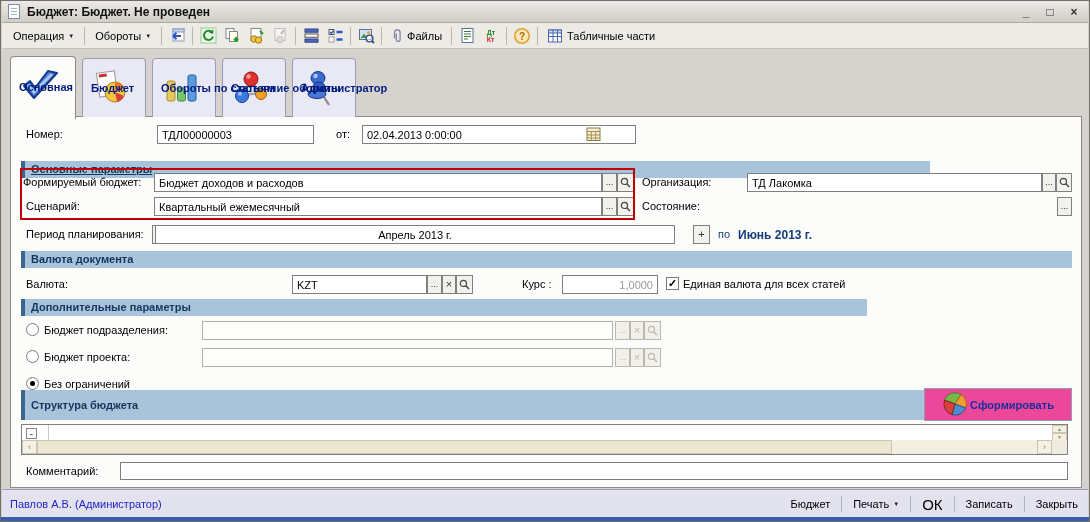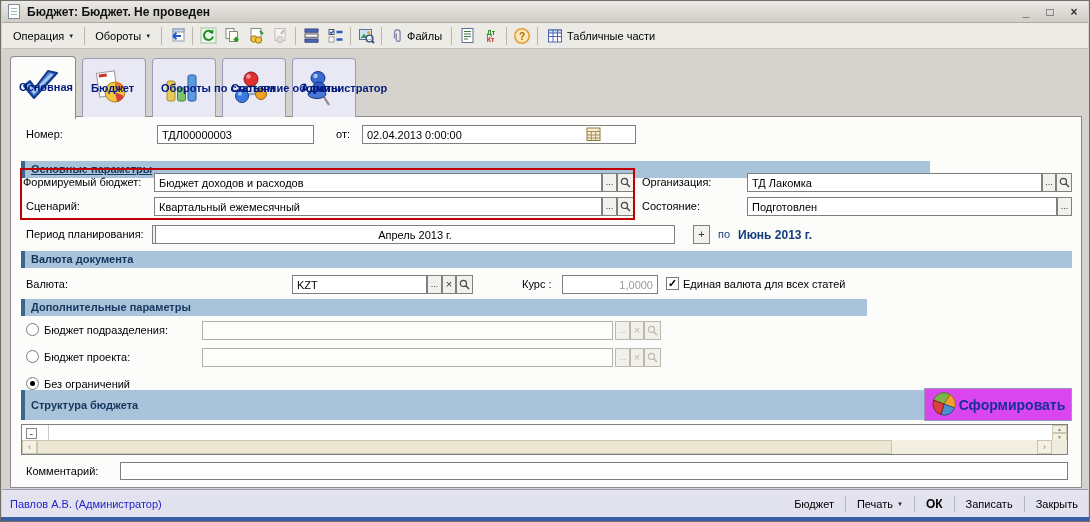--- a/index.html
+++ b/index.html
@@ -50,21 +50,21 @@
     font-weight:bold; font-size:11px; line-height:17px; padding-left:6px; }
   .hl { position:absolute; border:2px solid #c00000; pointer-events:none; z-index:2; }
   .radio { position:absolute; width:13px; height:13px; border:1px solid #7a7a7a; border-radius:50%; background:#fff; }
   .radio.sel::after { content:""; position:absolute; left:3px; top:3px; width:5px; height:5px; border-radius:50%; background:#000; }
   .cb { position:absolute; width:13px; height:13px; border:1px solid #7a7a7a; background:#fff; font-size:11px;
     line-height:11px; text-align:center; font-weight:bold; color:#000; }
   .bold-date { font-weight:bold; color:#123d7a; }
   .po { color:#123d7a; }
 
   .genbtn { position:absolute; display:flex; align-items:center; justify-content:center; gap:1px;
-    background:#d946ef; border:1px solid #9a9ab5; font-size:14px; font-weight:bold; color:#1a2d9e; }
+    background:#ec4899; border:1px solid #9a9ab5; font-size:11px; font-weight:bold; color:#1a2d9e; }
 
   
   .tree { position:absolute; border:1px solid #808080; background:#fff; }
   .expander { position:absolute; left:4px; top:3px; width:11px; height:11px; border:1px solid #848484; background:#fff;
     font-size:10px; line-height:9px; text-align:center; color:#333; }
   .tree-vline { position:absolute; left:26px; top:0; width:1px; height:15px; background:#c9c9c9; }
   .vstrip { position:absolute; right:0; top:0; width:15px; height:15px; }
   .sc-btn { background:#f4f1e3; border:1px solid #cbc6b0; color:#8a8876; display:flex; align-items:center; justify-content:center; }
   .vstrip .sc-btn { width:15px; height:8px; font-size:5px; }
   .hscroll { position:absolute; left:0; bottom:0; right:15px; height:14px; background:#f2efe1; display:flex; }
@@ -72,21 +72,21 @@
   .h-thumb { width:855px; height:14px; background:#ece7d3; border:1px solid #cbc6b0; flex:none; }
   .h-track { flex:1; }
   .corner { position:absolute; right:0; bottom:0; width:15px; height:14px; background:#f0ecdd; }
 
   
   .statusbar { position:absolute; left:1px; top:488px; right:1px; height:29px; background:#e3e2ef;
     border-top:1px solid #9c9cc0; display:flex; align-items:center; padding:0 8px; }
   .sb-user { font-size:11px; color:#2424c8; flex:1; }
   .sb-right { display:flex; align-items:center; }
   .sb-btn { font-size:11px; color:#000; padding:0 11px; display:flex; align-items:center; gap:4px; white-space:nowrap; }
-  .sb-btn.ok { font-weight:bold; font-size:12px; }
+  .sb-btn.ok { font-weight:normal; font-size:15px; }
   .sb-sep { width:1px; height:16px; background:#b2b2c6; }
   .bottom-strip { position:absolute; left:0; bottom:0; width:100%; height:4px; background:#3a5fa8; }
 </style>
 </head>
 <body>
 
 <div class="window">
 
   <div class="titlebar">
     <span class="doc-ico"></span>
@@ -299,21 +299,20 @@
     <span class="lbl" style="left:15px; top:83px;">Сценарий:</span>
     <input class="fld" style="left: 143px; top: 80px; width: 448px;" value="Квартальный ежемесячный">
     <div class="btn-sq" style="left:591px; top:80px; width:15px;">...</div>
     <div class="btn-sq" style="left:606px; top:80px; width:17px;">
       <svg width="11" height="11" viewBox="0 0 11 11">
         <circle cx="4.4" cy="4.4" r="3.1" fill="none" stroke="#444" stroke-width="1.2"></circle>
         <path d="M6.8 6.8 L10 10" stroke="#444" stroke-width="1.4"></path>
       </svg>
     </div>
     <span class="lbl" style="left:631px; top:83px;">Состояние:</span>
-    <input class="fld" style="left: 736px; top: 80px; width: 310px;" value="Подготовлен">
     <div class="btn-sq" style="left:1046px; top:80px; width:15px;">...</div>
 
     <span class="lbl" style="left:15px; top:111px;">Период планирования:</span>
     <div class="btn-sq" style="left:141px; top:108px; width:17px; font-size:11px;">-</div>
     <input class="fld center" style="left: 144px; top: 108px; width: 520px;" value="Апрель 2013 г.">
     <div class="btn-sq" style="left:682px; top:108px; width:17px; font-size:11px;">+</div>
     <span class="lbl po" style="left:707px; top:111px;">по</span>
     <span class="lbl bold-date" style="left:727px; top:111px; font-size:12px;">Июнь 2013 г.</span>
 
     <div class="sect" style="left:10px; top:134px; width:1051px;">Валюта документа</div>

